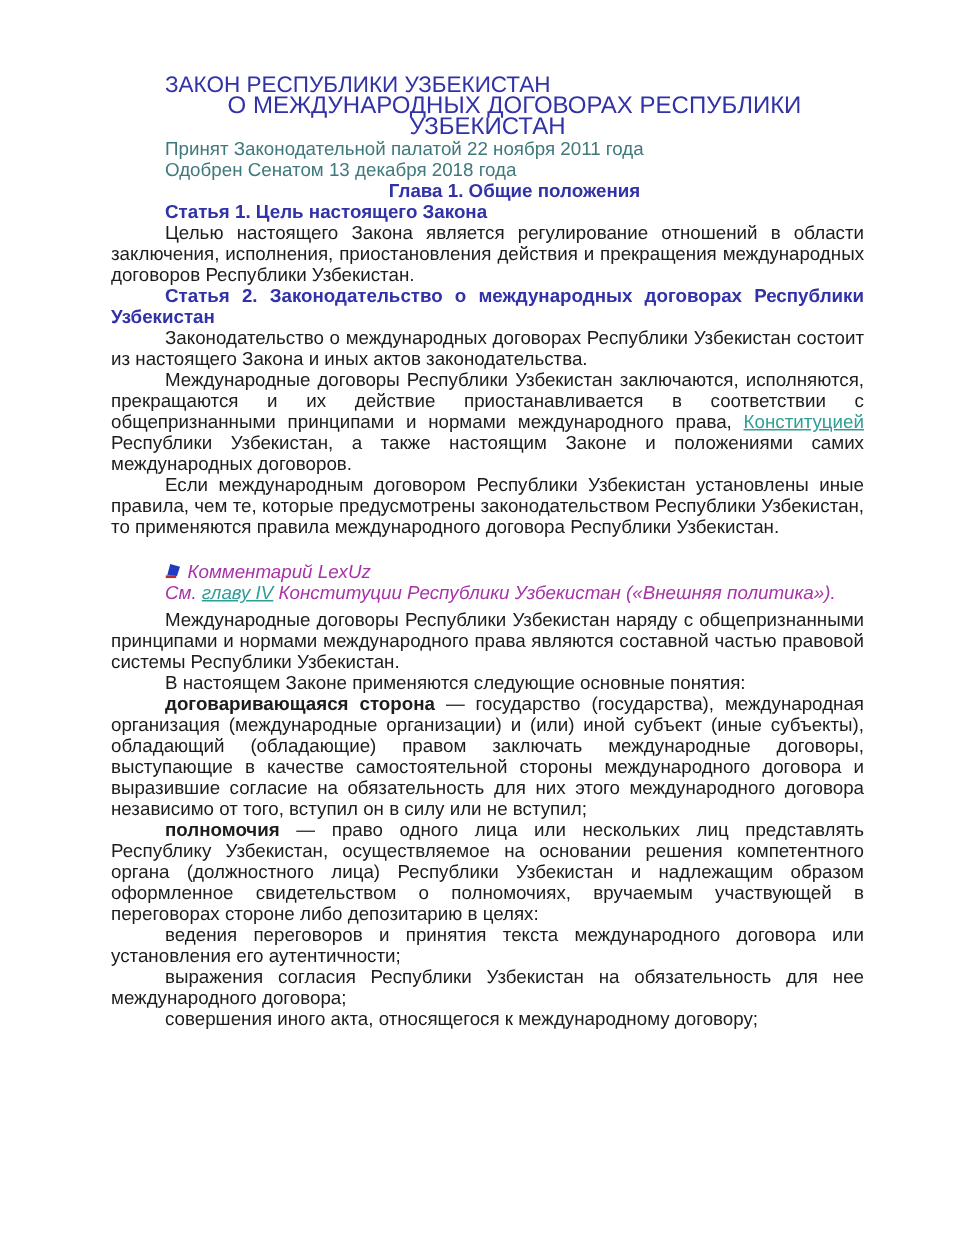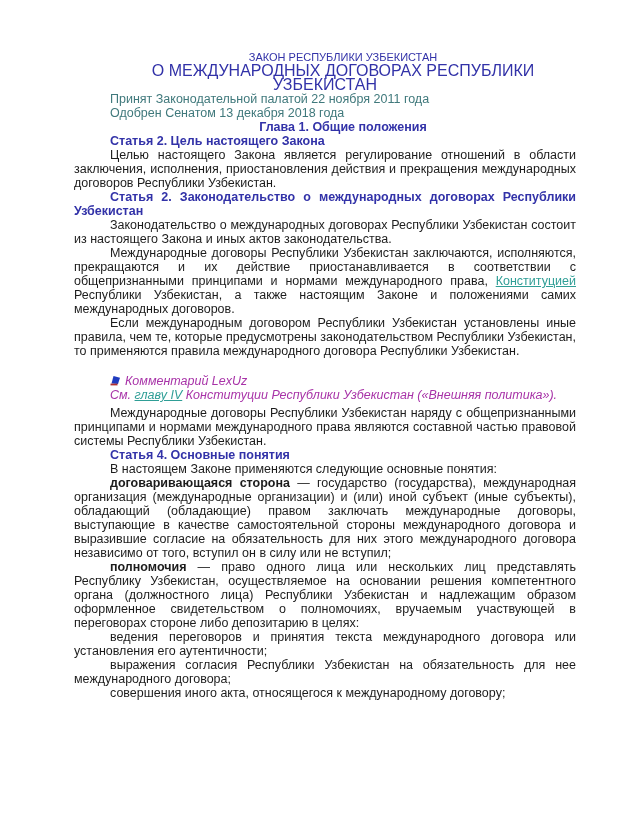--- a/index.html
+++ b/index.html
@@ -24,23 +24,22 @@
     width: 502px;
     font-size: 12.5px;
     line-height: 14px;
     color: var(--body-text, #1c1c1c);
     text-align: justify;
   }
   .doc p { margin: 0; text-indent: 36px; }
 
   .title-line1 {
     margin: 0;
-    text-align: center;
     text-indent: 0;
-    font-size: 11px;
+    font-size: 15px;
     font-weight: 400;
     color: var(--heading-blue, #3232a8);
   }
   .title-line2 {
     margin: 0 0 10px 0;
     text-align: center;
     text-indent: 0;
     font-size: 16px;
     font-weight: 400;
     color: var(--heading-blue, #3232a8);
@@ -88,39 +87,38 @@
   <div class="doc">
 
     <p class="title-line1">ЗАКОН РЕСПУБЛИКИ УЗБЕКИСТАН</p>
     <p class="title-line2">О МЕЖДУНАРОДНЫХ ДОГОВОРАХ РЕСПУБЛИКИ УЗБЕКИСТАН</p>
 
     <p class="meta-line">Принят Законодательной палатой 22 ноября 2011 года</p>
     <p class="meta-line">Одобрен Сенатом 13 декабря 2018 года</p>
 
     <p class="chapter-heading">Глава 1. Общие положения</p>
 
-    <p class="article-heading">Статья 2. Цель настоящего Закона</p>
+    <p class="article-heading">Статья 1. Цель настоящего Закона</p>
     <p>Целью настоящего Закона является регулирование отношений в области заключения, исполнения, приостановления действия и прекращения международных договоров Республики Узбекистан.</p>
 
     <p class="article-heading">Статья 2. Законодательство о международных договорах Республики Узбекистан</p>
     <p>Законодательство о международных договорах Республики Узбекистан состоит из настоящего Закона и иных актов законодательства.</p>
     <p><span>Международные договоры Республики Узбекистан заключаются, исполняются, прекращаются и их действие приостанавливается в соответствии с общепризнанными принципами и нормами международного права, </span><span class="doc-link">Конституцией</span><span> Республики Узбекистан, а также настоящим Законе и положениями самих международных договоров.</span></p>
     <p>Если международным договором Республики Узбекистан установлены иные правила, чем те, которые предусмотрены законодательством Республики Узбекистан, то применяются правила международного договора Республики Узбекистан.</p>
 
     <div class="comment-block">
       <p class="comment-line"><svg class="comment-icon" width="11" height="11" viewBox="0 0 11 11">
             <polygon points="1.5,8.5 3.5,1 10,2.8 8,9" fill="#1f3bbf"></polygon>
             <rect x="0.5" y="8.6" width="7" height="1.8" fill="#b03030"></rect>
           </svg><span>Комментарий LexUz</span></p>
       <p class="comment-line"><span>См. </span><span class="doc-link">главу IV</span><span> Конституции Республики Узбекистан («Внешняя политика»).</span></p>
     </div>
 
     <p>Международные договоры Республики Узбекистан наряду с общепризнанными принципами и нормами международного права являются составной частью правовой системы Республики Узбекистан.</p>
 
-    <p class="article-heading">Статья 4. Основные понятия</p>
     <p>В настоящем Законе применяются следующие основные понятия:</p>
 
     <p><span class="term">договаривающаяся сторона</span><span> — государство (государства), международная организация (международные организации) и (или) иной субъект (иные субъекты), обладающий (обладающие) правом заключать международные договоры, выступающие в качестве самостоятельной стороны международного договора и выразившие согласие на обязательность для них этого международного договора независимо от того, вступил он в силу или не вступил;</span></p>
 
     <p><span class="term">полномочия</span><span> — право одного лица или нескольких лиц представлять Республику Узбекистан, осуществляемое на основании решения компетентного органа (должностного лица) Республики Узбекистан и надлежащим образом оформленное свидетельством о полномочиях, вручаемым участвующей в переговорах стороне либо депозитарию в целях:</span></p>
 
     <p>ведения переговоров и принятия текста международного договора или установления его аутентичности;</p>
     <p>выражения согласия Республики Узбекистан на обязательность для нее международного договора;</p>
     <p>совершения иного акта, относящегося к международному договору;</p>
 

